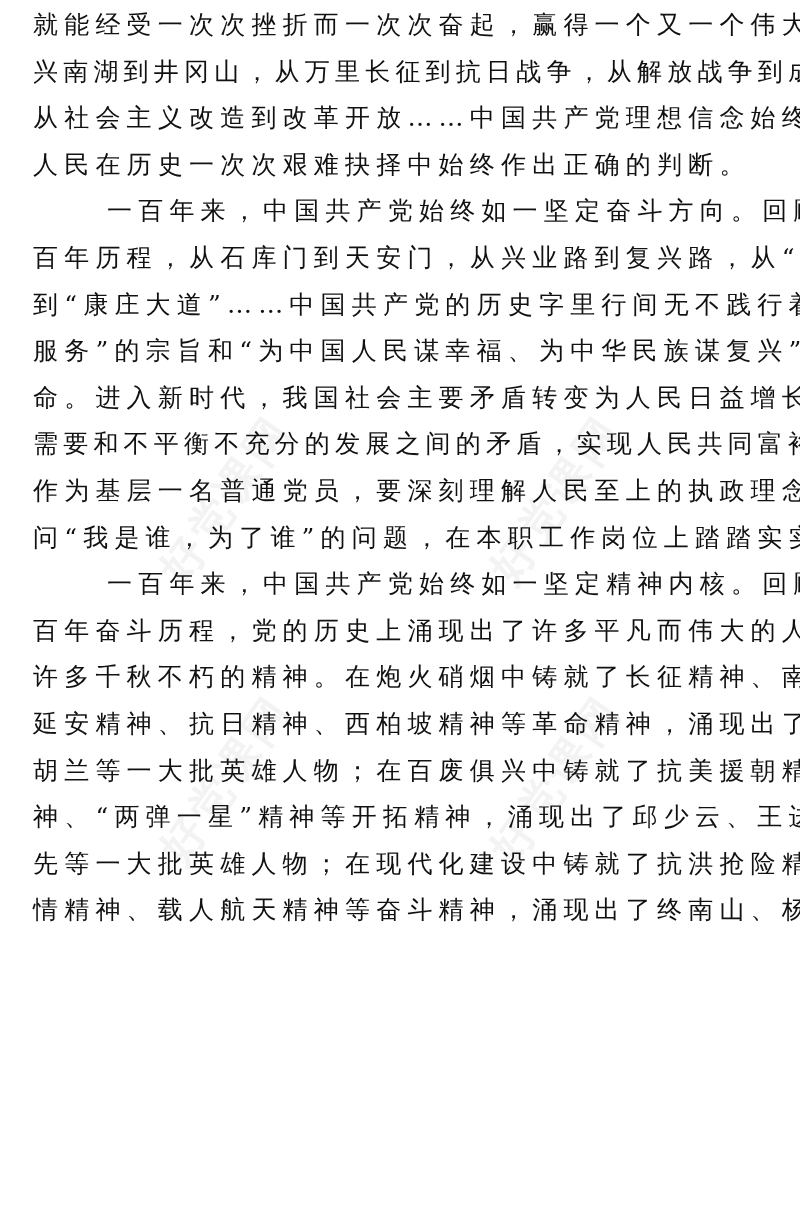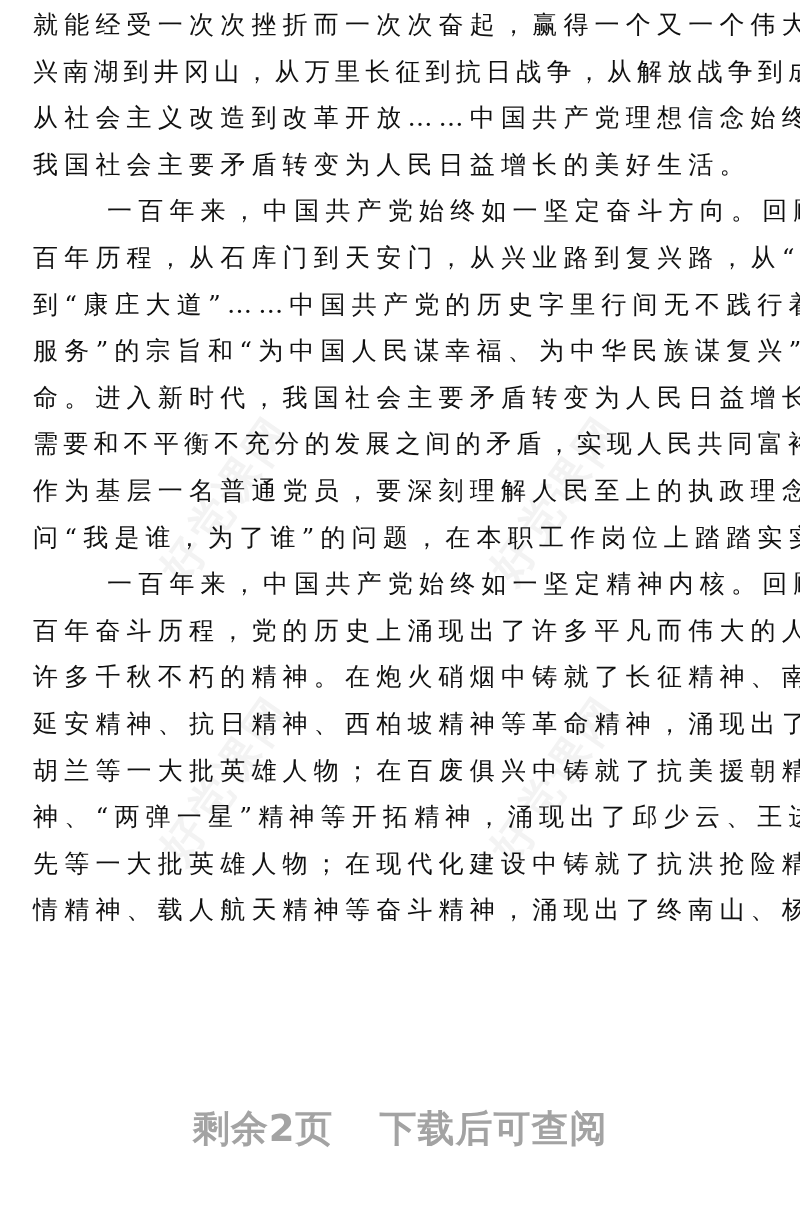--- a/index.html
+++ b/index.html
@@ -49,21 +49,21 @@
   <div class="watermark" style="left:130px; top:470px;">好党课网</div>
   <div class="watermark" style="left:460px; top:470px;">好党课网</div>
   <div class="watermark" style="left:130px; top:750px;">好党课网</div>
   <div class="watermark" style="left:460px; top:750px;">好党课网</div>
 
   <div class="content">
     <div class="para">
       <span class="line">就能经受一次次挫折而一次次奋起，赢得一个又一个伟大胜利。从嘉</span>
       <span class="line" style="letter-spacing:5.2px;">兴南湖到井冈山，从万里长征到抗日战争，从解放战争到成立新中国，</span>
       <span class="line">从社会主义改造到改革开放……中国共产党理想信念始终如一，带领</span>
-      <span class="line">我国社会主要矛盾转变为人民日益增长的美好生活。</span>
+      <span class="line">人民在历史一次次艰难抉择中始终作出正确的判断。</span>
     </div>
     <div class="para">
       <span class="line indent">一百年来，中国共产党始终如一坚定奋斗方向。回顾中国共产党</span>
       <span class="line">百年历程，从石库门到天安门，从兴业路到复兴路，从“挑粮小道”</span>
       <span class="line">到“康庄大道”……中国共产党的历史字里行间无不践行着“为人民</span>
       <span class="line">服务”的宗旨和“为中国人民谋幸福、为中华民族谋复兴”的初心使</span>
       <span class="line">命。进入新时代，我国社会主要矛盾转变为人民日益增长的美好生活</span>
       <span class="line" style="letter-spacing:5.2px;">需要和不平衡不充分的发展之间的矛盾，实现人民共同富裕任重道远。</span>
       <span class="line">作为基层一名普通党员，要深刻理解人民至上的执政理念，要常常自</span>
       <span class="line">问“我是谁，为了谁”的问题，在本职工作岗位上踏踏实实践行“为</span>
@@ -73,17 +73,14 @@
       <span class="line">百年奋斗历程，党的历史上涌现出了许多平凡而伟大的人物，凝练了</span>
       <span class="line">许多千秋不朽的精神。在炮火硝烟中铸就了长征精神、南泥湾精神、</span>
       <span class="line">延安精神、抗日精神、西柏坡精神等革命精神，涌现出了杨靖宇、刘</span>
       <span class="line">胡兰等一大批英雄人物；在百废俱兴中铸就了抗美援朝精神、大庆精</span>
       <span class="line">神、“两弹一星”精神等开拓精神，涌现出了邱少云、王进喜、邓稼</span>
       <span class="line">先等一大批英雄人物；在现代化建设中铸就了抗洪抢险精神、抗击疫</span>
       <span class="line">情精神、载人航天精神等奋斗精神，涌现出了终南山、杨利伟等一大</span>
     </div>
   </div>
 
-  <div class="remaining">
-    <span>剩余2页</span><span class="gap"></span><span>下载后可查阅</span>
-  </div>
 
 </div>
 
 </body></html>

